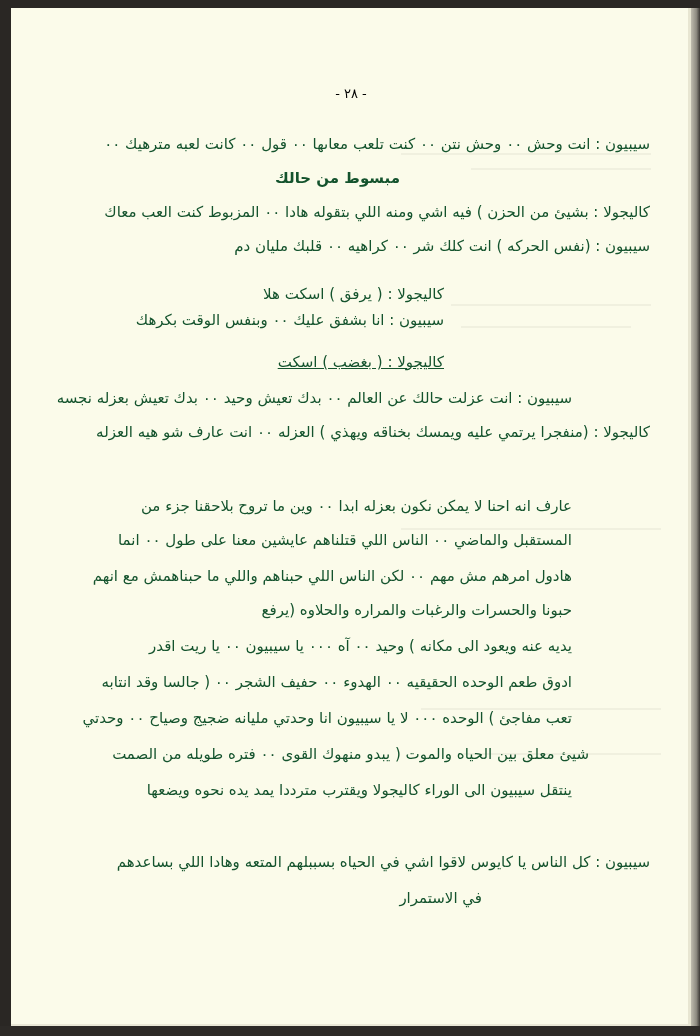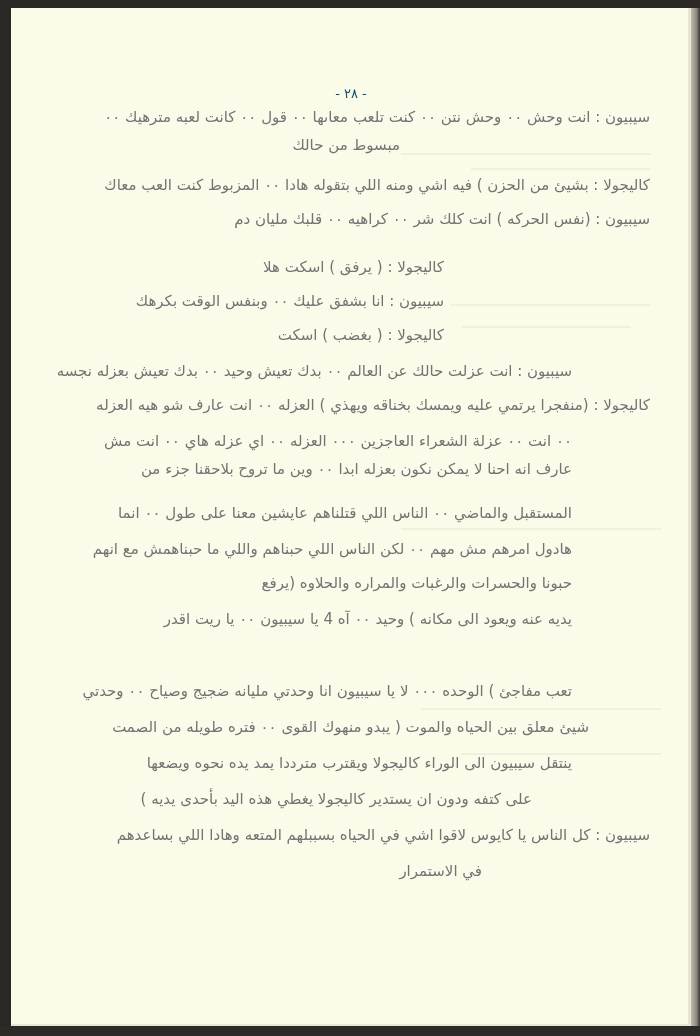--- a/index.html
+++ b/index.html
@@ -27,68 +27,68 @@
   .ghost {
     position: absolute; left: 0; top: 0; width: 100%; height: 100%;
     pointer-events: none;
   }
   .ghost span {
     position: absolute; height: 2px; background: rgba(150,150,130,0.10);
   }
   .page-number {
     position: absolute; left: 0; width: 100%; top: 78px;
     text-align: center;
-    font-size: 13px; color: #0c4a6e;
+    font-size: 13px; color: #000000;
     direction: rtl;
   }
   .lines {
     position: absolute; left: 0; top: 0; width: 100%; height: 100%;
   }
   .line {
     position: absolute;
     direction: rtl;
     white-space: nowrap;
     font-size: 15px;
-    color: #737373;
+    color: #14532d;
     letter-spacing: 0.2px;
     text-align: right;
+    margin-top: 27px;
   }
 </style>
 </head>
 <body>
 
 <div class="page">
   <div class="ghost">
     <span style="right:40px;top:145px;width:250px;"></span>
     <span style="right:40px;top:160px;width:180px;"></span>
     <span style="right:40px;top:296px;width:200px;"></span>
     <span style="right:60px;top:318px;width:170px;"></span>
     <span style="right:30px;top:520px;width:260px;"></span>
     <span style="right:30px;top:700px;width:240px;"></span>
     <span style="right:30px;top:745px;width:200px;"></span>
   </div>
   <div class="page-number">- ٢٨ -</div>
   <div class="lines" id="lines">
       <div class="line" style="right: 41px; top: 100px;">سيبيون : انت وحش ٠٠ وحش نتن ٠٠ كنت تلعب معاىها ٠٠ قول ٠٠ كانت لعبه مترهيك ٠٠</div>
-      <div class="line" style="right: 291px; top: 128px;">مبسوط من حالك</div>
+      <div class="line" style="right: 291px; top: 134px; font-weight: bold;">مبسوط من حالك</div>
       <div class="line" style="right: 41px; top: 168px;">كاليجولا : بشيئ من الحزن ) فيه اشي ومنه اللي بتقوله هادا ٠٠ المزبوط كنت العب معاك</div>
       <div class="line" style="right: 41px; top: 202px;">سيبيون : (نفس الحركه ) انت كلك شر ٠٠ كراهيه ٠٠ قلبك مليان دم</div>
       <div class="line" style="right: 247px; top: 250px;">كاليجولا : ( يرفق ) اسكت هلا</div>
-      <div class="line" style="right: 247px; top: 284px; text-align: center;">سيبيون : انا بشفق عليك ٠٠ وبنفس الوقت بكرهك</div>
-      <div class="line" style="right: 247px; top: 318px;">كاليجولا : ( بغضب ) اسكت</div>
+      <div class="line" style="right: 247px; top: 276px; text-align: center;">سيبيون : انا بشفق عليك ٠٠ وبنفس الوقت بكرهك</div>
+      <div class="line" style="right: 247px; top: 318px; text-decoration: underline;">كاليجولا : ( بغضب ) اسكت</div>
       <div class="line" style="right: 119px; top: 354px;">سيبيون : انت عزلت حالك عن العالم ٠٠ بدك تعيش وحيد ٠٠ بدك تعيش بعزله نجسه</div>
       <div class="line" style="right: 41px; top: 388px; text-align: center;">كاليجولا : (منفجرا يرتمي عليه ويمسك بخناقه ويهذي ) العزله ٠٠ انت عارف شو هيه العزله</div>
-      <div class="line" style="right: 119px; top: 424px;">٠٠ انت ٠٠ عزلة الشعراء العاجزين ٠٠٠ العزله ٠٠ اي عزله هاي ٠٠ انت مش</div>
-      <div class="line" style="right: 119px; top: 452px;">عارف انه احنا لا يمكن نكون بعزله ابدا ٠٠ وين ما تروح بلاحقنا جزء من</div>
+      <div class="line" style="right: 119px; top: 462px;">عارف انه احنا لا يمكن نكون بعزله ابدا ٠٠ وين ما تروح بلاحقنا جزء من</div>
       <div class="line" style="right: 119px; top: 496px;">المستقبل والماضي ٠٠ الناس اللي قتلناهم عايشين معنا على طول ٠٠ انما</div>
       <div class="line" style="right: 119px; top: 532px;">هادول امرهم مش مهم ٠٠ لكن الناس اللي حبناهم واللي ما حبناهمش مع انهم</div>
       <div class="line" style="right: 119px; top: 566px;">حبونا والحسرات والرغبات والمراره والحلاوه (يرفع</div>
-      <div class="line" style="right: 119px; top: 602px;">يديه عنه ويعود الى مكانه ) وحيد ٠٠ آه 4 يا سيبيون ٠٠ يا ريت اقدر</div>
+      <div class="line" style="right: 119px; top: 602px;">يديه عنه ويعود الى مكانه ) وحيد ٠٠ آه ٠٠٠ يا سيبيون ٠٠ يا ريت اقدر</div>
+      <div class="line" style="right: 119px; top: 638px;">ادوق طعم الوحده الحقيقيه ٠٠ الهدوء ٠٠ حفيف الشجر ٠٠ ( جالسا وقد انتابه</div>
       <div class="line" style="right: 119px; top: 674px;">تعب مفاجئ ) الوحده ٠٠٠ لا يا سيبيون انا وحدتي مليانه ضجيج وصياح ٠٠ وحدتي</div>
       <div class="line" style="right: 102px; top: 710px;">شيئ معلق بين الحياه والموت ( يبدو منهوك القوى ٠٠ فتره طويله من الصمت</div>
       <div class="line" style="right: 119px; top: 746px;">ينتقل سيبيون الى الوراء كاليجولا ويقترب مترددا يمد يده نحوه ويضعها</div>
-      <div class="line" style="right: 159px; top: 782px;">على كتفه ودون ان يستدير كاليجولا يغطي هذه اليد بأحدى يديه )</div>
       <div class="line" style="right: 41px; top: 818px;">سيبيون : كل الناس يا كايوس لاقوا اشي في الحياه بسببلهم المتعه وهادا اللي بساعدهم</div>
       <div class="line" style="right: 209px; top: 854px;">في الاستمرار</div>
     </div>
 </div>
 <div class="right-edge"></div>
 <div class="bottom-edge"></div>
 
 </body></html>

